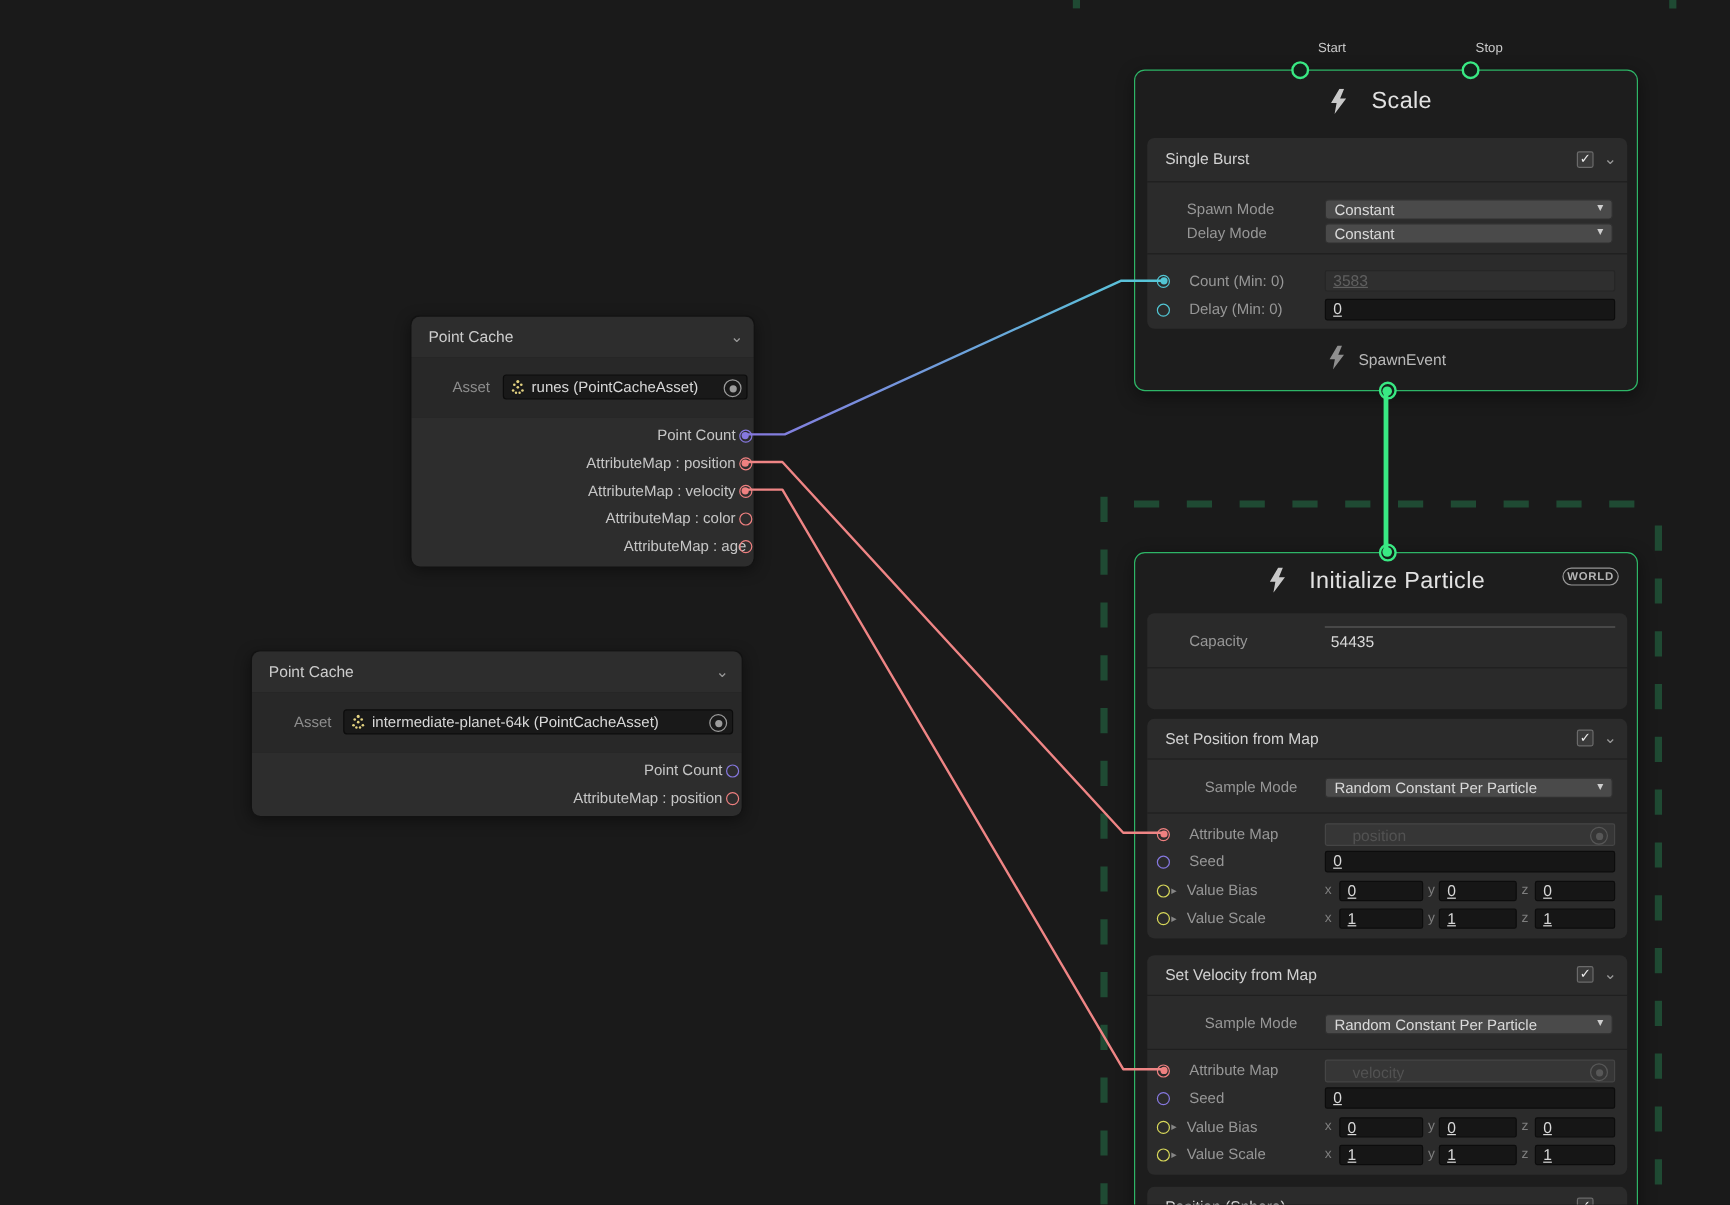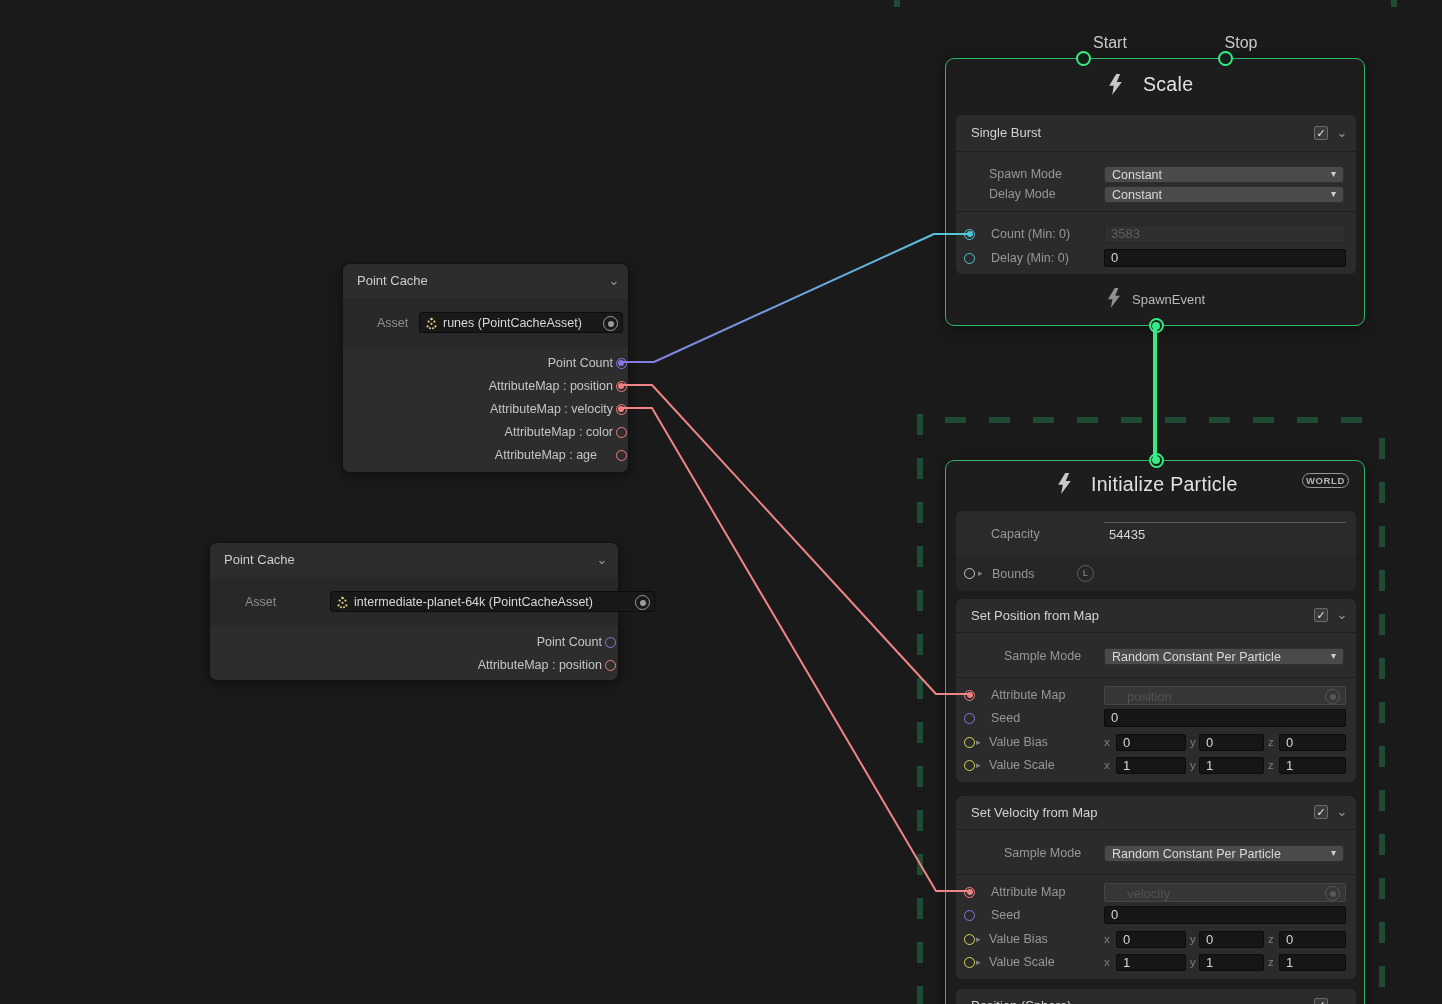--- a/index.html
+++ b/index.html
@@ -14,21 +14,21 @@
   .opnode{background:#1e1e1e;border:1px solid #121212;border-radius:7px;box-shadow:0 4px 12px rgba(0,0,0,.45);}
   .ctx-title{font-size:19.5px;color:#e2e2e2;letter-spacing:.3px;}
   .blk{position:absolute;box-sizing:border-box;background:#2b2b2b;border-radius:6px;}
   .blk-title{font-size:13px;color:#d2d2d2;}
   .hr{position:absolute;left:0;right:0;height:1px;background:#1f1f1f;}
   .lab{font-size:12.5px;color:#979797;white-space:nowrap;}
   .plab{font-size:12.5px;color:#c6c6c6;white-space:nowrap;}
   .val{font-size:13px;color:#d8d8d8;}
   
   .field{background:#161616;border:1px solid #0c0c0c;border-radius:2px;color:#d8d8d8;
-         font-size:13px;padding-left:6px;}
+         font-size:13px;padding-left:6px;text-decoration:underline;}
   .field.disabled{background:#2f2f2f;border-color:#262626;color:#5f5f5f;}
   .mapfield{background:#363636;border:1px solid #454545;border-radius:2px;color:#525252;font-size:13px;}
   .minilab{font-size:11.5px;color:#7e7e7e;}
   
   .dd{background:#4a4a4a;border-radius:3px;border:1px solid #303030;color:#dadada;font-size:12.5px;
       padding-left:7px;}
   .dd::after{content:"▾";position:absolute;right:7px;top:0;bottom:0;color:#cfcfcf;font-size:10px;
       display:flex;align-items:center;}
   
   .check{width:14px;height:14px;background:#3a3a3a;border:1px solid #6b6b6b;border-radius:2px;
@@ -38,21 +38,21 @@
   .chev::after{content:"⌄";}
   .tri{color:#858585;font-size:9px;line-height:18px;}
   .tri::after{content:"▸";}
   
   .port{width:11px;height:11px;border:1.5px solid var(--c);border-radius:50%;position:absolute;
         box-sizing:border-box;background:transparent;}
   .port.filled::after{content:"";position:absolute;inset:1.5px;background:var(--c);border-radius:50%;}
   .flowport{width:15px;height:15px;border:2px solid #39e983;border-radius:50%;position:absolute;
         box-sizing:border-box;background:#13201a;}
   .flowport.filled::after{content:"";position:absolute;inset:1.5px;background:#39e983;border-radius:50%;}
-  .flowlab{font-size:16px;color:#c9c9c9;text-align:center;}
+  .flowlab{font-size:11px;color:#c9c9c9;text-align:center;}
   
   .pill{border:1.5px solid #979797;border-radius:9px;color:#b5b5b5;font-size:9.5px;font-weight:bold;
         letter-spacing:.6px;text-align:center;line-height:14px;}
   .lbadge{width:17px;height:17px;border:1.5px solid #606060;border-radius:50%;color:#8d8d8d;
         font-size:9.5px;line-height:14px;text-align:center;}
   
   .picker{width:13px;height:13px;border:1px solid #9c9c9c;border-radius:50%;position:absolute;}
   .picker::after{content:"";position:absolute;inset:3.5px;background:#9c9c9c;border-radius:50%;}
   .picker.dim{opacity:.32;}
   .bolt{position:absolute;}
@@ -99,33 +99,33 @@
     </div>
     <div class="abs" style="left:0;top:84px;right:0;height:124px;background:#2d2d2d;border-radius:0 0 7px 7px;">
       <div class="abs plab" style="right:15px;top:6px;height:18px;line-height:18px;">Point Count</div>
       <span class="port filled" style="--c:#8678df;right:1.5px;top:9.5px;"></span>
       <div class="abs plab" style="right:15px;top:29px;height:18px;line-height:18px;">AttributeMap : position</div>
       <span class="port filled" style="--c:#ef8080;right:1.5px;top:32.5px;"></span>
       <div class="abs plab" style="right:15px;top:52px;height:18px;line-height:18px;">AttributeMap : velocity</div>
       <span class="port filled" style="--c:#ef8080;right:1.5px;top:55.5px;"></span>
       <div class="abs plab" style="right:15px;top:75px;height:18px;line-height:18px;">AttributeMap : color</div>
       <span class="port" style="--c:#ef8080;right:1.5px;top:78.5px;"></span>
-      <div class="abs plab" style="right:31px;top:98px;height:18px;line-height:18px;margin-left:43px;">AttributeMap : age</div>
+      <div class="abs plab" style="right:6px;top:98px;height:18px;line-height:18px;margin-left:43px;">AttributeMap : age</div>
       <span class="port" style="--c:#ef8080;right:1.5px;top:101.5px;"></span>
     </div>
   </div>
 
   <div class="node opnode" style="left:209px;top:542px;width:410px;height:137px;">
     <div class="abs" style="left:0;top:0;right:0;height:34px;background:#2d2d2d;border-radius:7px 7px 0 0;">
       <div class="abs blk-title" style="left:14px;top:0;height:34px;line-height:34px;color:#cccccc;">Point Cache</div>
       <div class="abs chev" style="right:8px;top:10px;"></div>
     </div>
     <div class="abs" style="left:0;top:34px;right:0;height:50px;background:#282828;">
       <div class="abs lab" style="left:35px;top:16px;height:18px;line-height:18px;color:#8d8d8d;">Asset</div>
-      <div class="abs" style="left:76px;top:14px;width:325px;height:21px;background:#191919;border:1px solid #0c0c0c;border-radius:3px;margin-left:44px;">
+      <div class="abs" style="left:76px;top:14px;width:325px;height:21px;background:#191919;border:1px solid #0c0c0c;border-radius:3px;">
         <span class="abs" style="left:5px;top:3px;width:13px;height:13px;">
           <svg viewBox="0 0 13 13" width="13" height="13">
               <g fill="#e4d381">
                 <circle cx="6.5" cy="2" r="1.3"></circle>
                 <circle cx="3.6" cy="4.6" r="1.1"></circle>
                 <circle cx="9.4" cy="4.6" r="1.1"></circle>
                 <circle cx="6.5" cy="6.8" r="1.1"></circle>
                 <circle cx="2.6" cy="9.4" r="1.1"></circle>
                 <circle cx="10.4" cy="9.4" r="1.1"></circle>
                 <circle cx="5" cy="11.3" r="1"></circle>
@@ -195,26 +195,20 @@
           <path d="M6.7 0 0 11.3h4.4L2.8 20 12 7.7H7.2L10.4 0z" fill="#c9c9c9"></path>
         </svg>
     </span>
     <div class="abs ctx-title" style="left:145px;top:11px;height:24px;line-height:24px;text-align:right;">Initialize Particle</div>
     <div class="abs pill" style="left:356px;top:12px;width:47px;height:15px;">WORLD</div>
 
     <div class="blk" style="left:10px;top:50px;width:400px;height:80px;background:#2a2a2a;">
       <div class="abs lab" style="left:35px;top:14px;height:18px;line-height:18px;">Capacity</div>
       <div class="abs" style="left:148px;top:11px;width:242px;height:24px;line-height:24px;border-top:1px solid #5d5d5d;color:#d8d8d8;font-size:13px;padding-left:5px;box-sizing:border-box;">54435</div>
       <div class="hr" style="top:45px;"></div>
-      <div class="abs" style="left:0;top:45px;right:0;height:35px;background:#262626;border-radius:0 0 6px 6px;">
-        <span class="port" style="--c:#c8c8c8;left:8px;top:12px;"></span>
-        <span class="abs tri" style="left:22px;top:8px;"></span>
-        <div class="abs lab" style="left:36px;top:8.5px;height:18px;line-height:18px;">Bounds</div>
-        <span class="abs lbadge" style="left:121px;top:9px;">L</span>
-      </div>
     </div>
 
     <div class="blk" style="left:10px;top:138px;width:400px;height:183px;">
       <div class="abs blk-title" style="left:15px;top:0;height:33px;line-height:33px;">Set Position from Map</div>
       <span class="abs check" style="left:358px;top:9px;"></span>
       <span class="abs chev" style="left:378px;top:9px;"></span>
       <div class="hr" style="top:33px;"></div>
       <div class="abs lab" style="left:48px;top:48px;height:18px;line-height:18px;">Sample Mode</div>
       <div class="abs dd" style="left:148px;top:48.5px;width:240px;height:17px;line-height:16px;"><span>Random Constant Per Particle</span></div>
       <div class="hr" style="top:78px;"></div>

